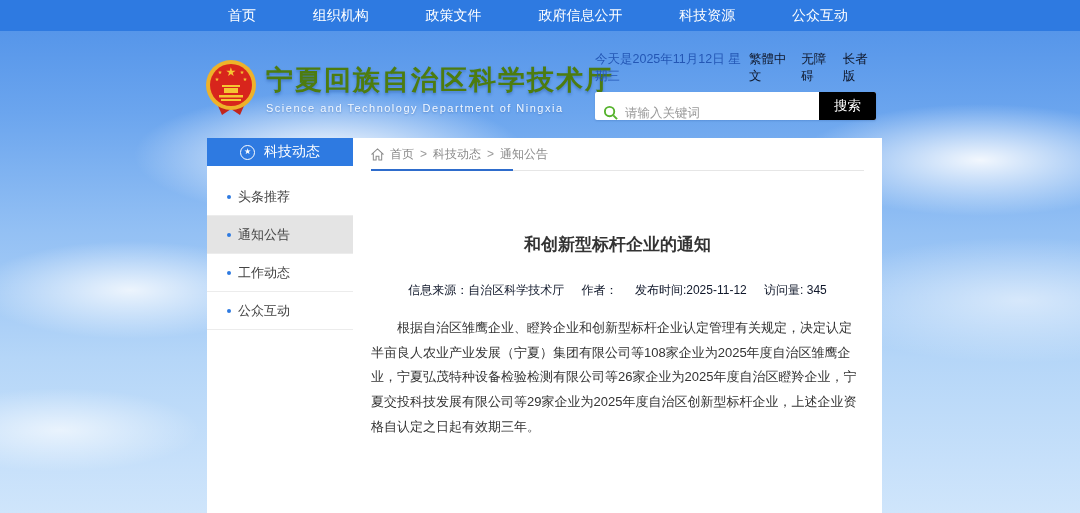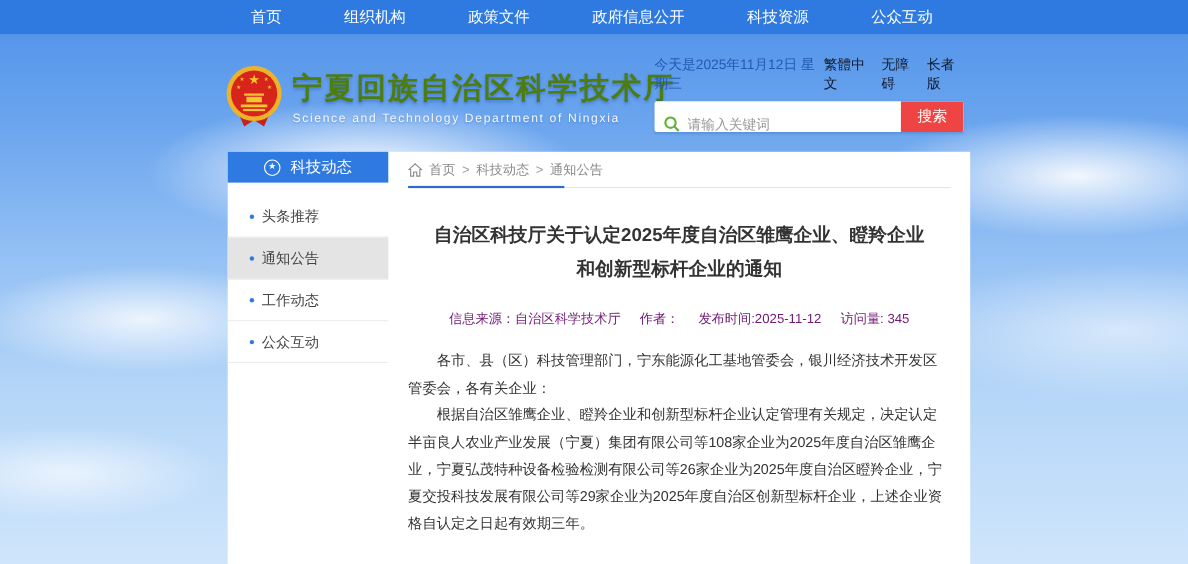--- a/index.html
+++ b/index.html
@@ -51,21 +51,21 @@
     border-radius: 2px; overflow: hidden; box-shadow: 0 1px 2px rgba(40,90,160,.25);
   }
   .search-box { flex: 1; display: flex; align-items: flex-end; padding-left: 8px; }
   .search-box svg { flex: 0 0 auto; }
   .search-box input {
     border: 0; outline: none; flex: 1; margin-left: 7px; font-size: 12.5px; color: #333;
     font-family: "Liberation Sans", sans-serif; background: transparent;
   }
   .search-box input::placeholder { color: #999; }
   .search-btn {
-    width: 57px; background: #ef4444; color: #fff; font-size: 13.5px;
+    width: 57px; background: #000000; color: #fff; font-size: 13.5px;
     border: 0; cursor: pointer; font-family: "Liberation Sans", sans-serif;
   }
 
   
   .content {
     margin-left: 207px; width: 675px; min-height: 375px;
     background: #fff; display: flex;
   }
   .sidebar { width: 146px; flex: 0 0 146px; }
   .sidebar-header {
@@ -98,21 +98,21 @@
   }
   .breadcrumb a { color: #8a8a8a; text-decoration: none; cursor: pointer; }
   .breadcrumb .sep { color: #9a9a9a; }
 
   .article { padding-top: 27px; }
   .article-title {
     text-align: center; font-size: 17px; font-weight: bold; color: #333;
     line-height: 1.85;
   }
   .article-meta {
-    margin-top: 21px; text-align: center; font-size: 12px; color: #701a75;
+    margin-top: 21px; text-align: center; font-size: 12px; color: #0f172a;
   }
   .article-meta span { margin: 0 7px; }
   .article-body { margin-top: 17px; font-size: 13px; color: #333; line-height: 1.9; }
   .article-body p { text-indent: 2em; }
 </style>
 </head>
 <body>
 
 <div class="topnav">
   <div class="topnav-inner">
@@ -203,31 +203,30 @@
       </svg>
       <a>首页</a>
       <span class="sep">&gt;</span>
       <a>科技动态</a>
       <span class="sep">&gt;</span>
       <a>通知公告</a>
     </div>
 
     <div class="article">
       <h1 class="article-title">
-        <span>自治区科技厅关于认定2025年度自治区雏鹰企业、瞪羚企业</span><br>
+        <br>
         <span>和创新型标杆企业的通知</span>
       </h1>
 
       <div class="article-meta">
         <span>信息来源：自治区科学技术厅</span>
         <span>作者：</span>
         <span>发布时间:2025-11-12</span>
         <span>访问量: 345</span>
       </div>
 
       <div class="article-body">
-        <p>各市、县（区）科技管理部门，宁东能源化工基地管委会，银川经济技术开发区管委会，各有关企业：</p>
         <p>根据自治区雏鹰企业、瞪羚企业和创新型标杆企业认定管理有关规定，决定认定半亩良人农业产业发展（宁夏）集团有限公司等108家企业为2025年度自治区雏鹰企业，宁夏弘茂特种设备检验检测有限公司等26家企业为2025年度自治区瞪羚企业，宁夏交投科技发展有限公司等29家企业为2025年度自治区创新型标杆企业，上述企业资格自认定之日起有效期三年。</p>
       </div>
 
     </div>
   </div>
 </div>
 
 </body></html>

